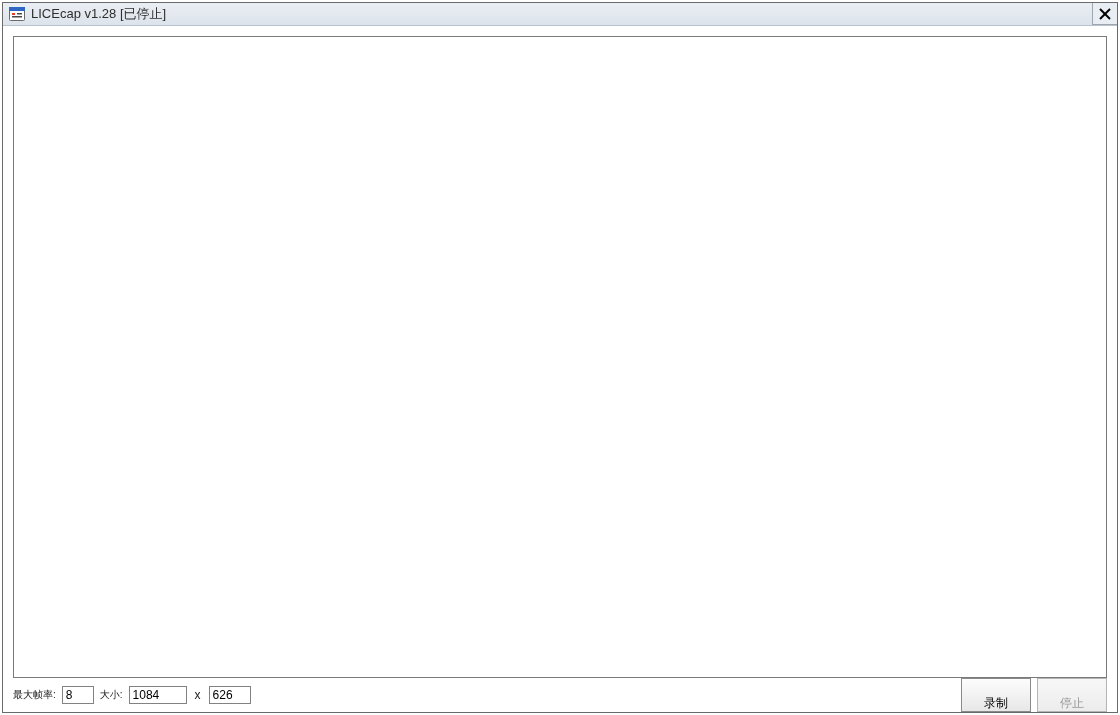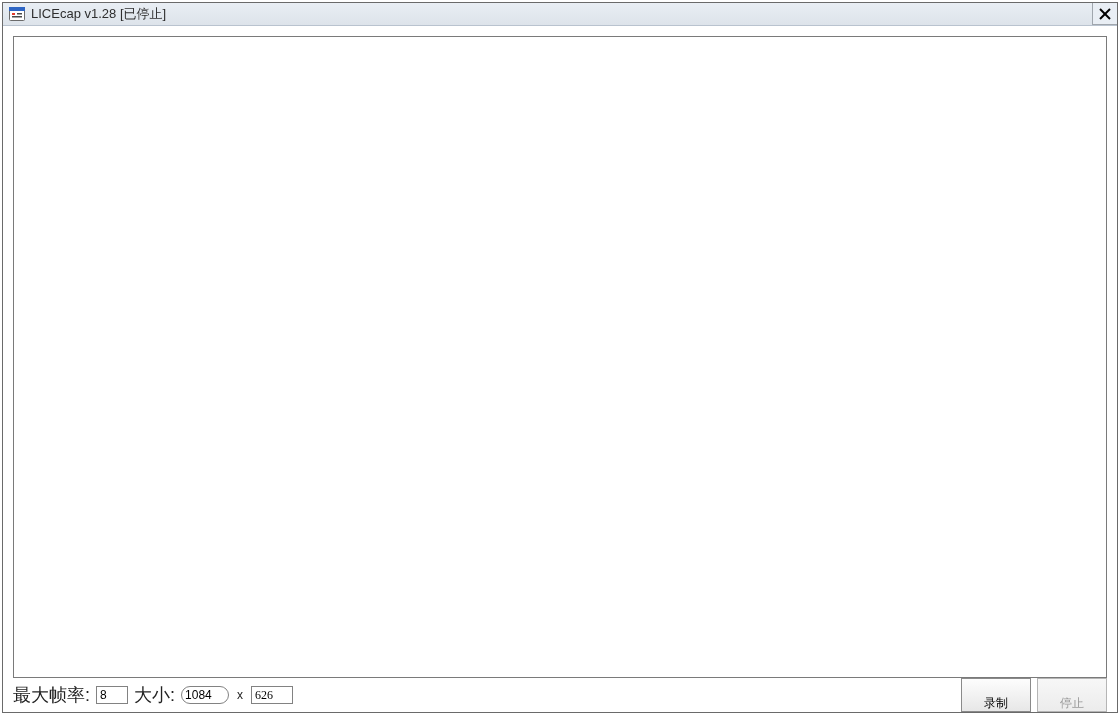--- a/index.html
+++ b/index.html
@@ -82,35 +82,35 @@
     height: 28px;
     border-top: 0;
     display: flex;
     align-items: center;
     padding: 0 10px 6px 10px;
     box-sizing: border-box;
     gap: 6px;
   }
   .lbl {
     color: #222;
-    font-size: 18px;
+    font-size: 10px;
     white-space: nowrap;
   }
   input.num {
     height: 18px;
     border: 1px solid #828282;
     background: #ffffff;
     font-size: 12px;
     padding: 0 3px;
     box-sizing: border-box;
     font-family: inherit;
   }
   input.fps   { width: 32px; }
-  input.width-i { width: 48px; border-radius: 9px; }
-  input.height-i{ width: 42px; font-family: Liberation Serif, serif; }
+  input.width-i { width: 58px; }
+  input.height-i{ width: 42px; }
   .xsep {
     font-size: 12px;
     color: #222;
     padding: 0 2px;
   }
   .spacer { flex: 1 1 auto; }
   button.winbtn {
     height: 22px;
     min-width: 70px;
     border: 1px solid #8a8a8a;

